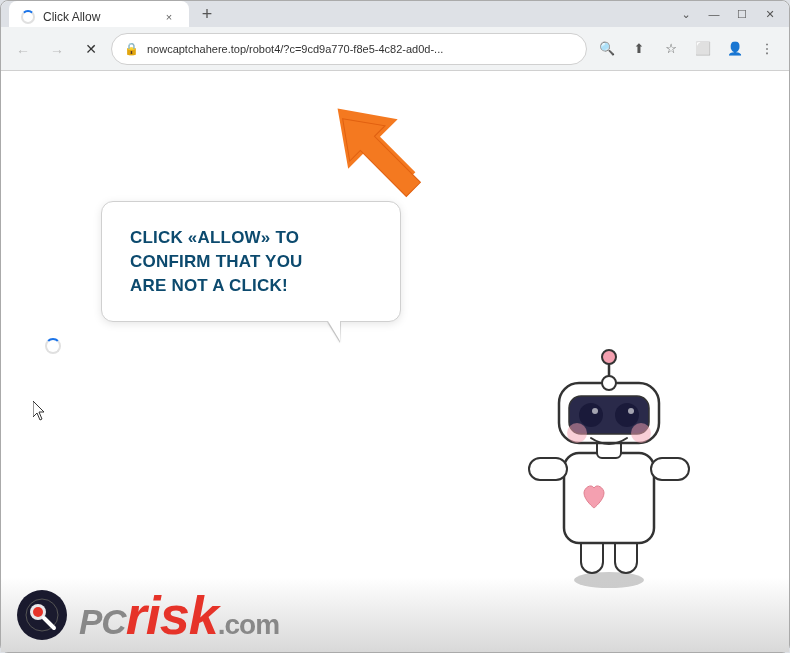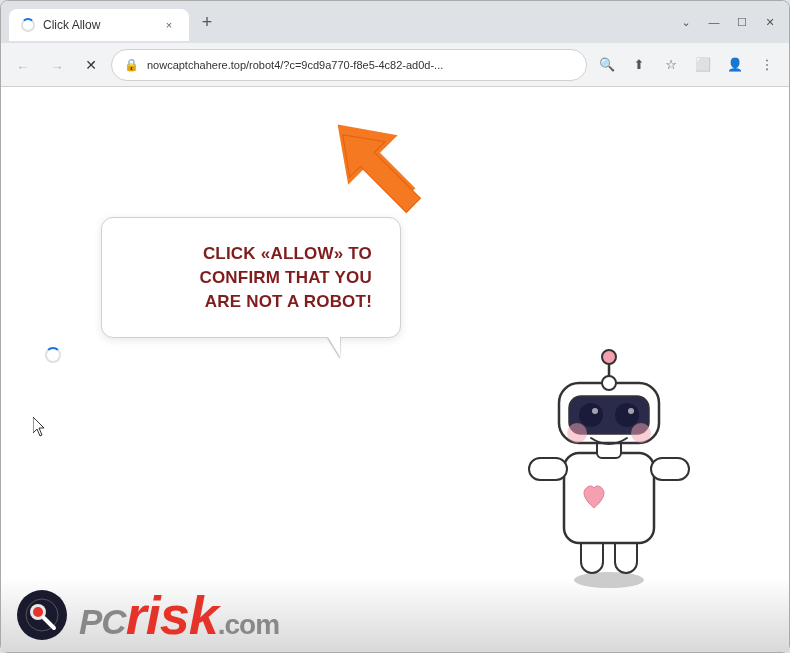--- a/index.html
+++ b/index.html
@@ -19,21 +19,21 @@
       background: #f1f3f4;
       border-radius: 8px;
       display: flex;
       flex-direction: column;
       border: 1px solid #aaa;
     }
 
     
     .title-bar {
       background: #dee1e6;
-      height: 42px;
+      height: 26px;
       display: flex;
       align-items: center;
       padding: 0 8px;
       border-radius: 8px 8px 0 0;
       gap: 21px;
     }
 
     .tab-bar {
       display: flex;
       align-items: center;
@@ -244,22 +244,22 @@
       width: 0;
       height: 0;
       border-left: 13px solid transparent;
       border-right: 1px solid transparent;
       border-top: 21px solid #d0d0d0;
     }
 
     .bubble-text {
       font-size: 17px;
       font-weight: 800;
-      color: #7f1d1d;
-      text-align: right;
+      color: #0c4a6e;
+      text-align: left;
       line-height: 1.4;
       letter-spacing: 0.2px;
     }
 
     
     .robot-container {
       position: absolute;
       bottom: 60px;
       right: 80px;
     }
@@ -398,21 +398,21 @@
 
         <g transform="rotate(-45, 47, 55)">
           <polygon points="47,5 72,40 57,40 57,105 37,105 37,40 22,40" fill="#f47920" stroke="#e06010" stroke-width="1"></polygon>
         </g>
       </svg>
     </div>
 
     <div class="speech-bubble">
       <div class="bubble-text">
         <span>CLICK «ALLOW» TO CONFIRM THAT YOU</span><br>
-        <span>ARE NOT A ROBOT!</span>
+        <span>ARE NOT A CLICK!</span>
       </div>
     </div>
 
     <div class="small-spinner-container">
       <div class="small-spinner"></div>
     </div>
 
     <div class="cursor">
       <svg width="16" height="20" viewBox="0 0 16 20" xmlns="http://www.w3.org/2000/svg">
         <polygon points="0,0 0,16 4,12 7,19 9,18 6,11 11,11" fill="white" stroke="#333" stroke-width="1"></polygon>

